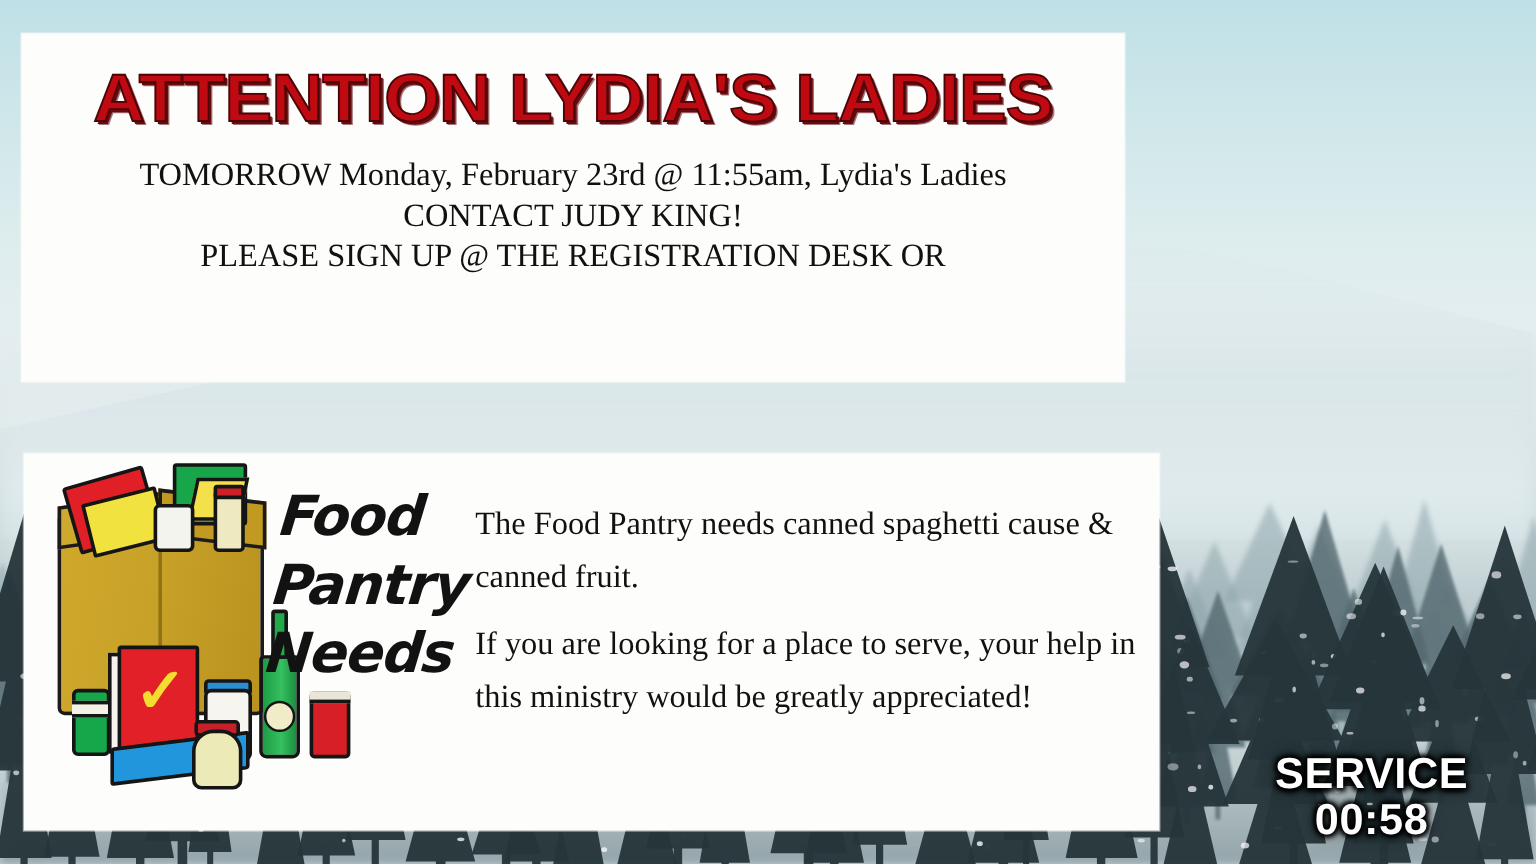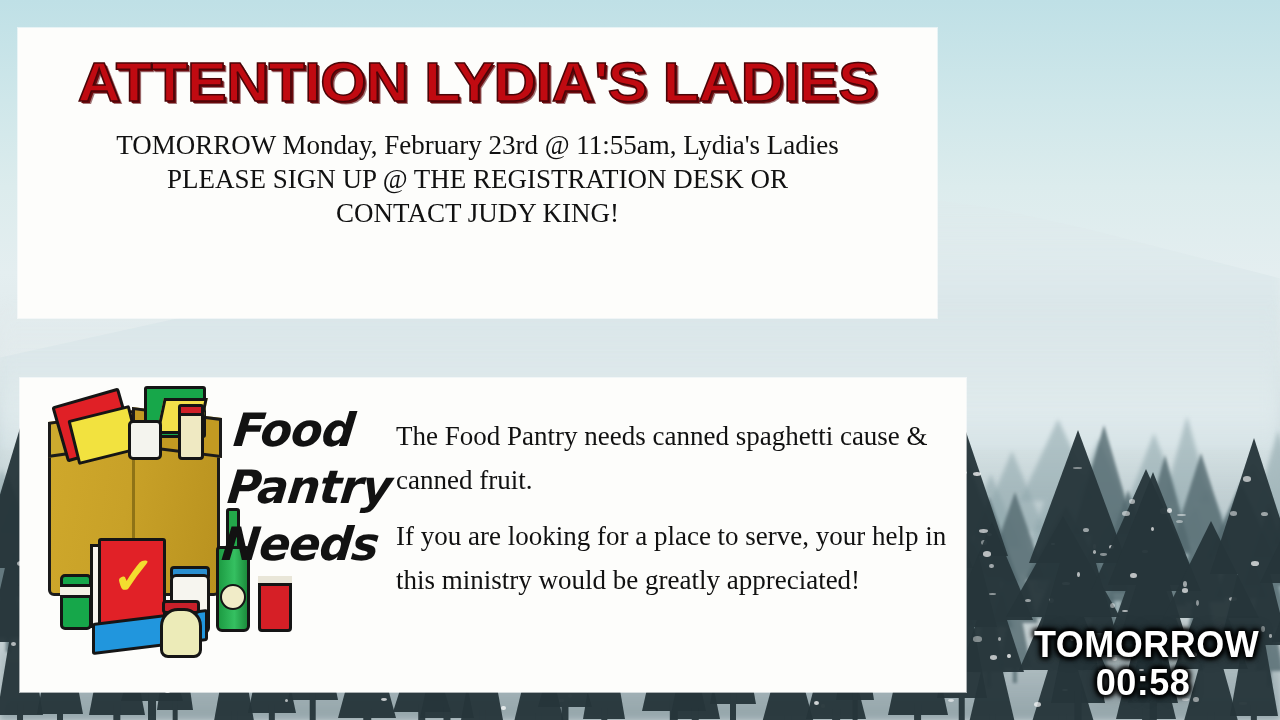--- a/index.html
+++ b/index.html
@@ -1169,22 +1169,22 @@
           <i style="border-left-width: 43.2198px; border-right-width: 43.2198px; border-bottom-width: 114.25px; border-bottom-color: rgb(38, 53, 58); bottom: 79.4785px;"></i>
           <i style="border-left-width: 55.5683px; border-right-width: 55.5683px; border-bottom-width: 114.25px; border-bottom-color: rgb(38, 53, 58); bottom: 139.087px;"></i>
         </div>
       </div>
   </div>
 
   <div class="card" id="card-announcement">
     <div class="headline">ATTENTION LYDIA'S LADIES</div>
     <div class="ann-body">
       <span class="ln">TOMORROW Monday, February 23rd @ 11:55am, Lydia's Ladies</span>
+      <span class="ln">CONTACT JUDY KING!</span>
       <span class="ln">PLEASE SIGN UP @ THE REGISTRATION DESK OR</span>
-      <span class="ln">CONTACT JUDY KING!</span>
     </div>
   </div>
 
   <div class="card" id="card-pantry">
     <div class="pantry-inner">
 
       <div class="pantry-art">
 
         <div class="art bag"></div>
         <div class="art bag-flapL"></div>
@@ -1223,17 +1223,17 @@
 
       <div class="pantry-text">
         <p>The Food Pantry needs canned spaghetti cause &amp; canned fruit.</p>
         <p>If you are looking for a place to serve, your  help in this ministry would be greatly appreciated!</p>
       </div>
 
     </div>
   </div>
 
   <div id="countdown">
-    <span class="ln">TOMORROW</span>
+    <span class="ln">SERVICE</span>
     <span class="ln">00:58</span>
   </div>
 
 </div>
 
 </body></html>

